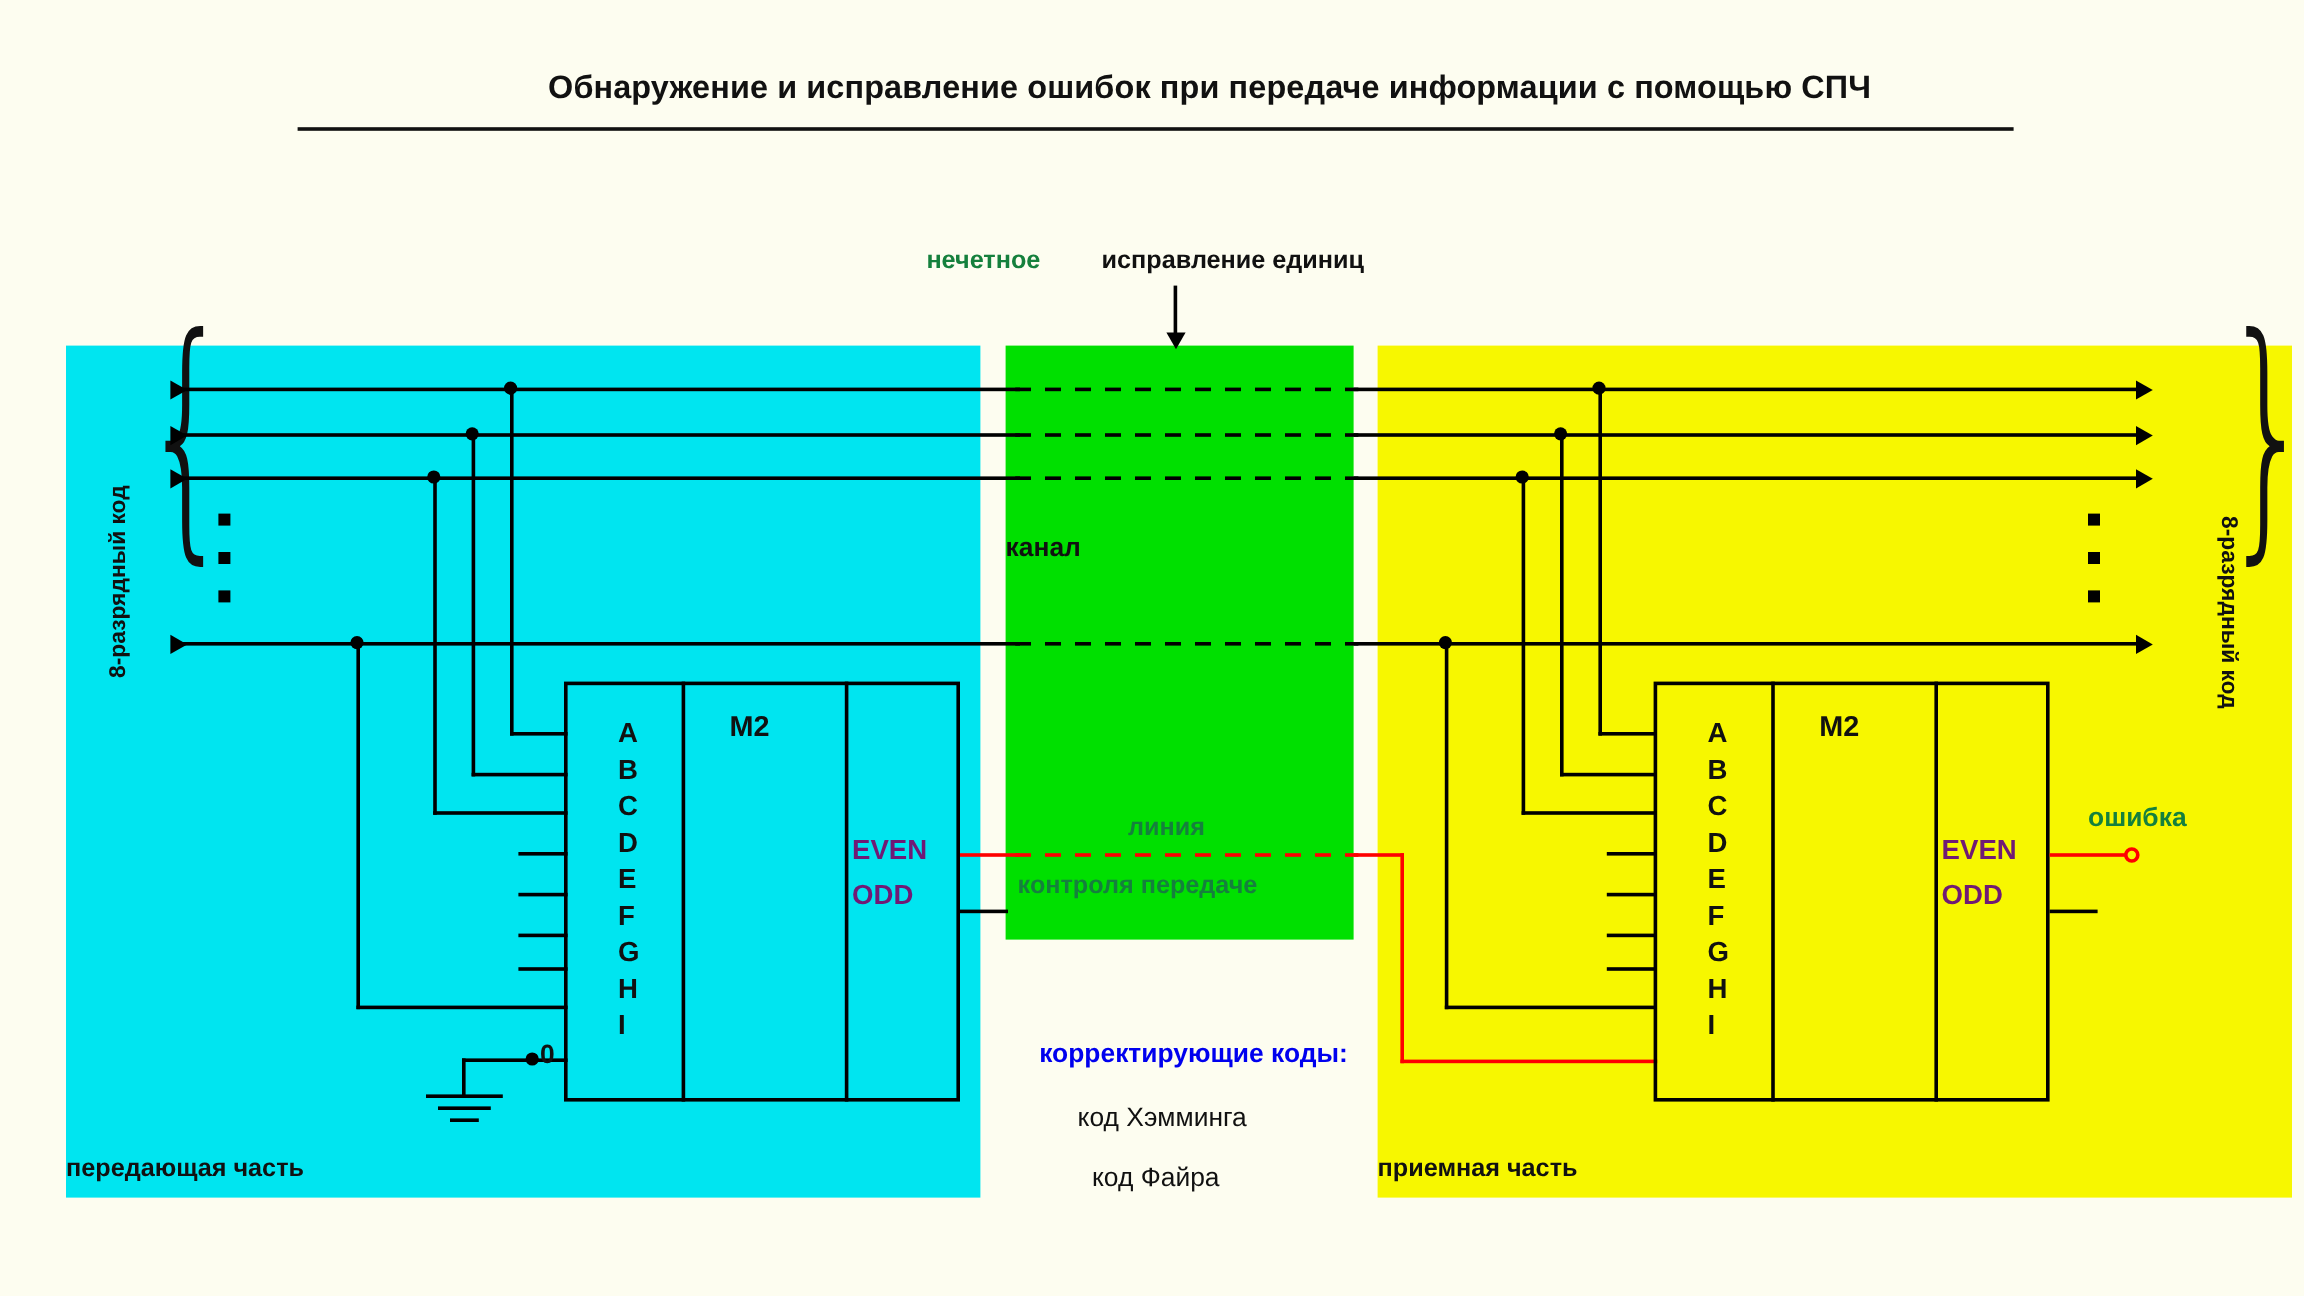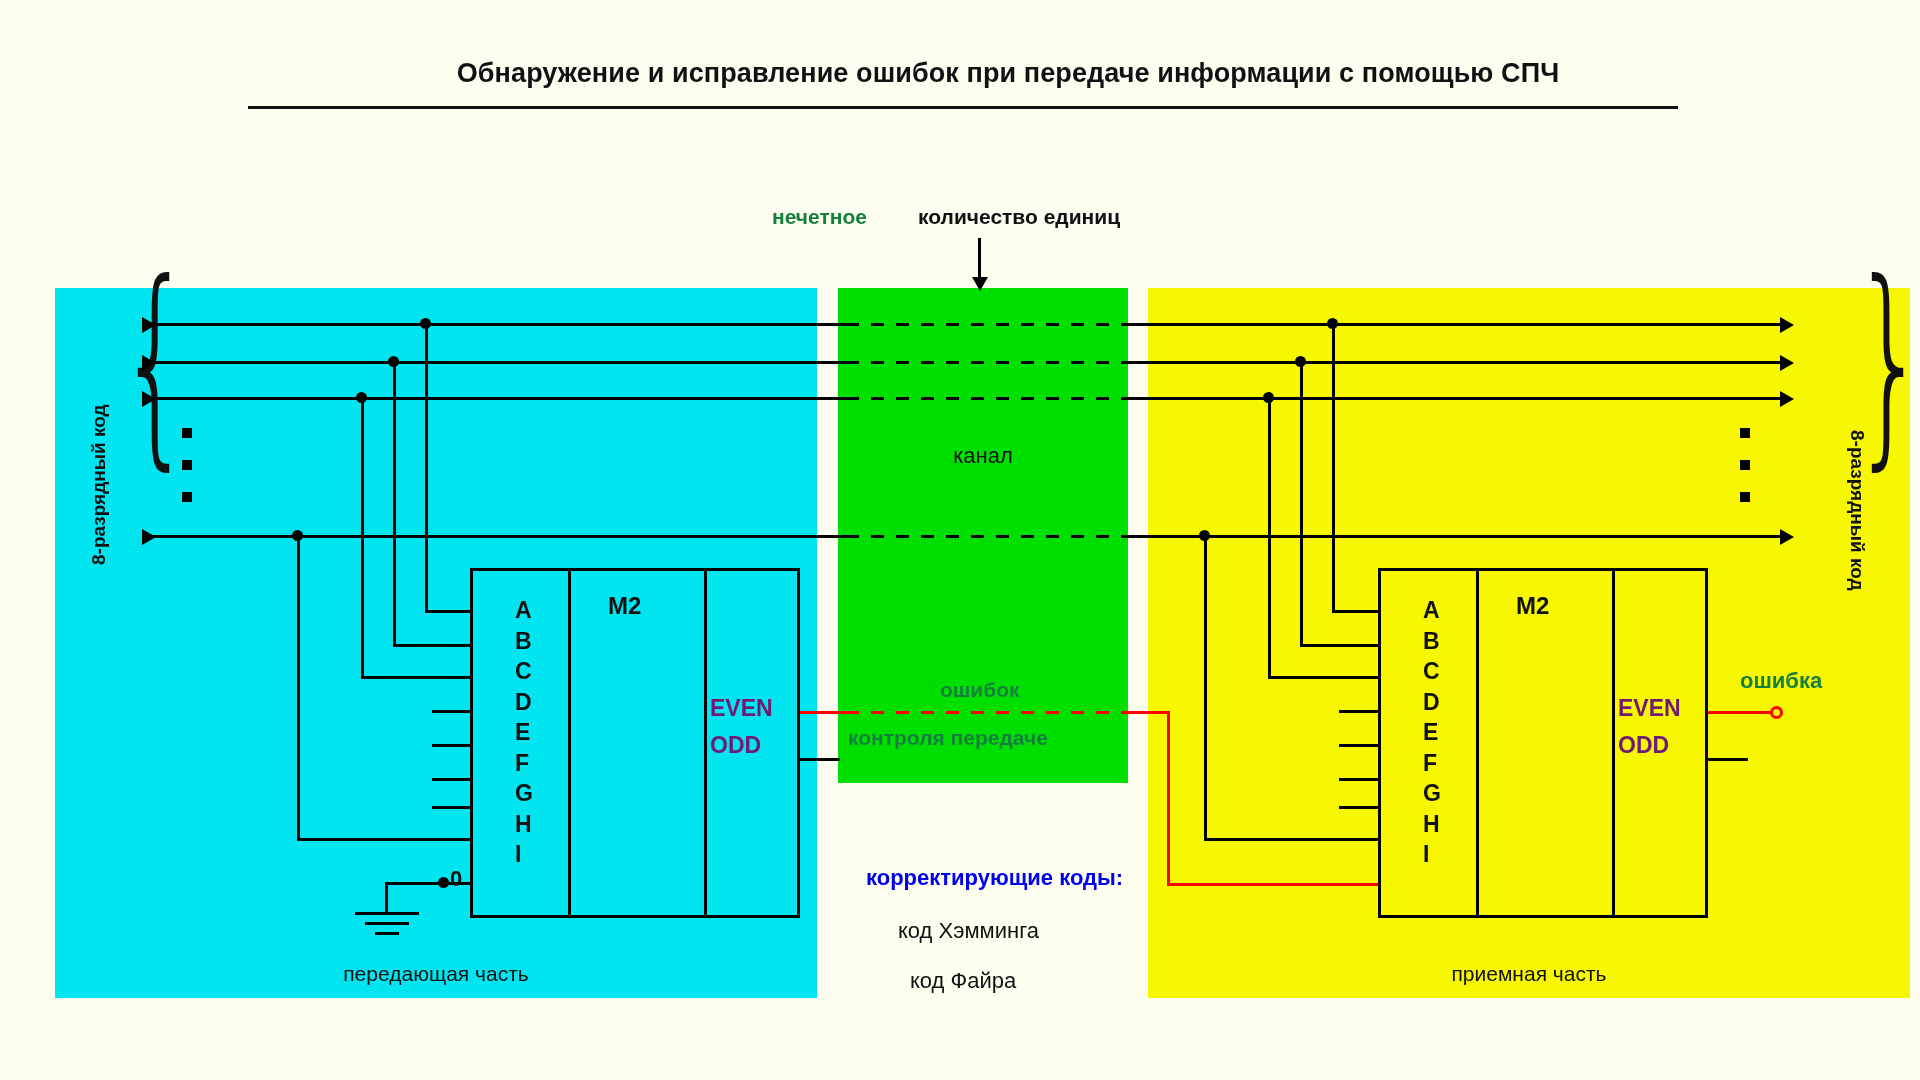--- a/index.html
+++ b/index.html
@@ -63,23 +63,23 @@
   .panel-rx {
     left: 1148px;
     top: 288px;
     width: 762px;
     height: 710px;
     background: #f7f700;
   }
   .panel-caption {
     position: absolute;
     font-size: 21px;
-    font-weight: normal;
-    color: #111111;
-    text-align: center;
+    font-weight: bold;
+    color: #111111;
+    text-align: left;
   }
   .cap-tx { left: 55px; top: 962px; width: 762px; }
   .cap-rx { left: 1148px; top: 962px; width: 762px; }
   .cap-ch { left: 838px; top: 443px; width: 290px; font-size: 22px; }
 
   
   .hline, .vline {
     position: absolute;
     background: #000000;
   }
@@ -217,21 +217,21 @@
 <div id="stage">
 
   <div class="title">Обнаружение и исправление ошибок при передаче информации с помощью СПЧ</div>
   <div class="title-rule"></div>
 
   <div class="panel panel-tx"></div>
   <div class="panel panel-ch"></div>
   <div class="panel panel-rx"></div>
 
   <div class="lbl lbl-red" style="left:772px; top:205px;">нечетное</div>
-  <div class="lbl" style="left:918px; top:205px;">количество единиц</div>
+  <div class="lbl" style="left:918px; top:205px;">исправление единиц</div>
   <div class="vline" style="left:978px; top:238px; height:48px;"></div>
   <div class="arrow-d" style="left:972px; top:277px;"></div>
 
   <div class="panel-caption cap-ch">канал</div>
 
   <div class="panel-caption cap-tx">передающая часть</div>
   <div class="panel-caption cap-rx">приемная часть</div>
 
   <div class="brace" style="left:108px; top:288px; transform: scaleY(1.45) scaleX(0.8);">{</div>
   <div class="vert-lbl" style="left:88px; top:565px; transform: rotate(-90deg);">8-разрядный код</div>
@@ -289,21 +289,21 @@
   </div>
   <div class="hline" style="left:800px; top:758px; width:40px;"></div>
 
   <div class="dashline" style="left:846px; top:323px; width:286px;"></div>
   <div class="dashline" style="left:846px; top:361px; width:286px;"></div>
   <div class="dashline" style="left:846px; top:397px; width:286px;"></div>
   <div class="dashline" style="left:846px; top:535px; width:286px;"></div>
   <div class="dashline-red" style="left:846px; top:711px; width:286px;"></div>
 
   <div class="redline h" style="left:800px; top:711px; width:50px;"></div>
-  <div class="lbl lbl-red" style="left:940px; top:678px;">ошибок</div>
+  <div class="lbl lbl-red" style="left:940px; top:678px;">линия</div>
   <div class="lbl lbl-red" style="left:848px; top:726px;">контроля передаче</div>
 
   <div class="redline h" style="left:1128px; top:711px; width:42px;"></div>
   <div class="redline v" style="left:1167px; top:711px; height:175px;"></div>
   <div class="redline h" style="left:1167px; top:883px; width:214px;"></div>
 
   <div class="lbl lbl-blue" style="left:826px; top:865px; font-size:22px;">корректирующие коды:</div>
   <div class="lbl" style="left:898px; top:918px; font-weight:normal; font-size:22px;">код Хэмминга</div>
   <div class="lbl" style="left:910px; top:968px; font-weight:normal; font-size:22px;">код Файра</div>
 

